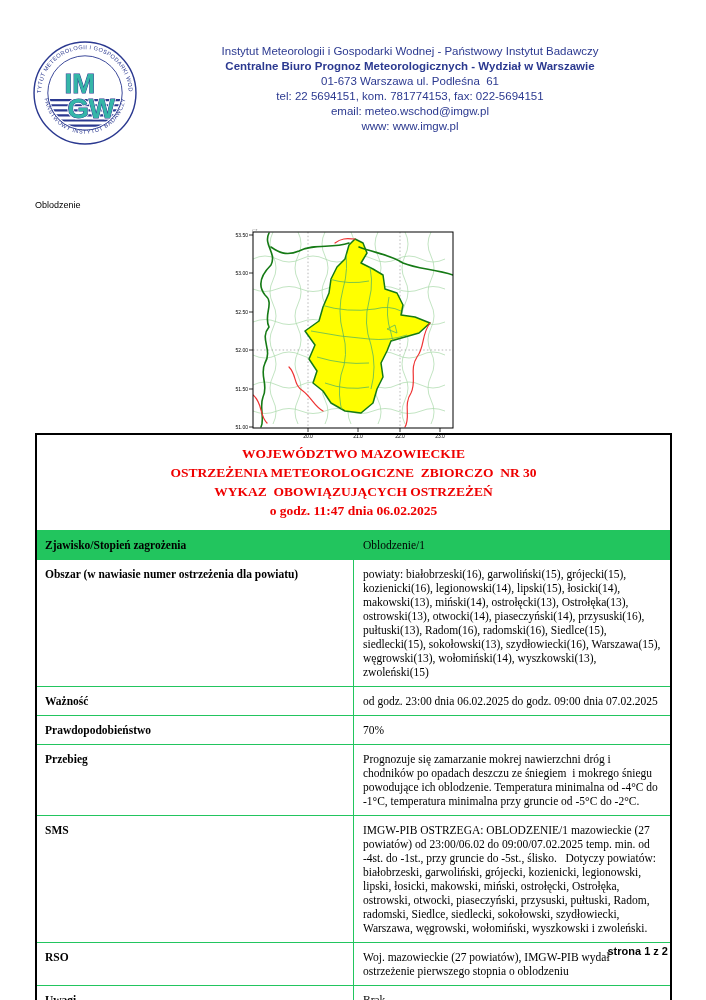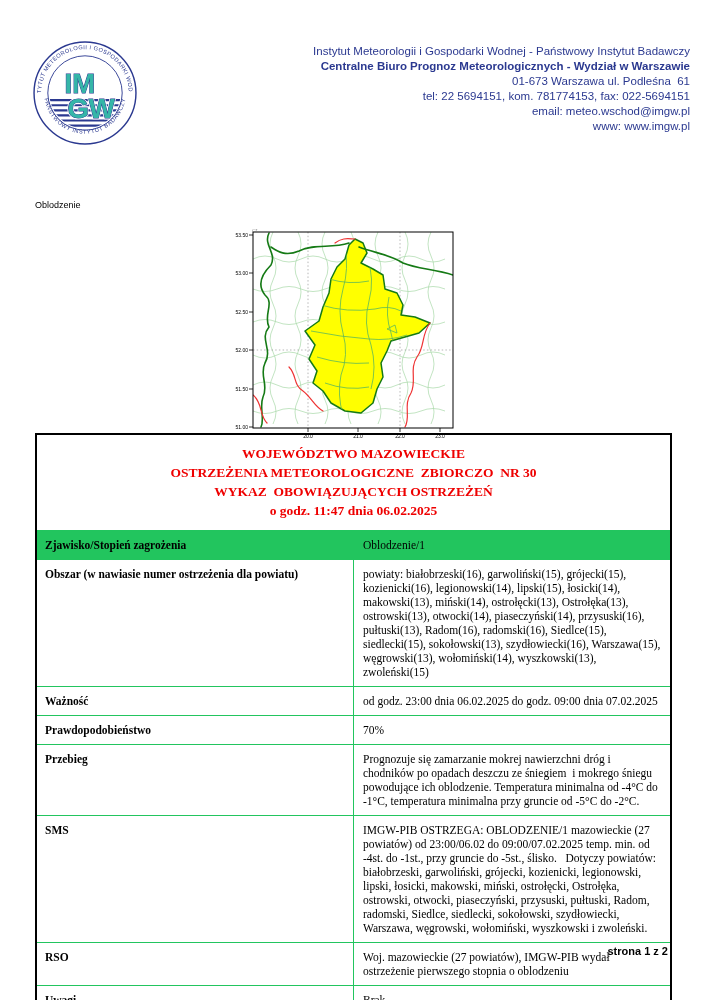--- a/index.html
+++ b/index.html
@@ -4,21 +4,21 @@
 <style>
   * { margin:0; padding:0; box-sizing:border-box; }
   body { background:#ffffff; }
   .page {
     position:relative; width:706px; height:1000px; background:#fff;
     font-family:"Liberation Sans", sans-serif; overflow:hidden;
   }
 
   
   .logo-wrap { position:absolute; left:32px; top:40px; width:106px; height:106px; }
-  .contact { position:absolute; right:16px; top:44px; width:560px; text-align:right;
+  .contact { position:absolute; right:16px; top:44px; width:560px; text-align:center;
              color:#2b3990; font-size:11.5px; line-height:15px; }
   .contact .hdr-line { white-space:pre-wrap; }
   .contact .hdr-line.bold { font-weight:bold; }
 
   
   .scope-title { position:absolute; left:35px; top:170px; width:670px; text-align:center;
                  font-size:13px; color:#000; }
   .map-caption { position:absolute; left:35px; top:200px; width:640px; 
                  font-size:9px; color:#000; line-height:11px; }
 

